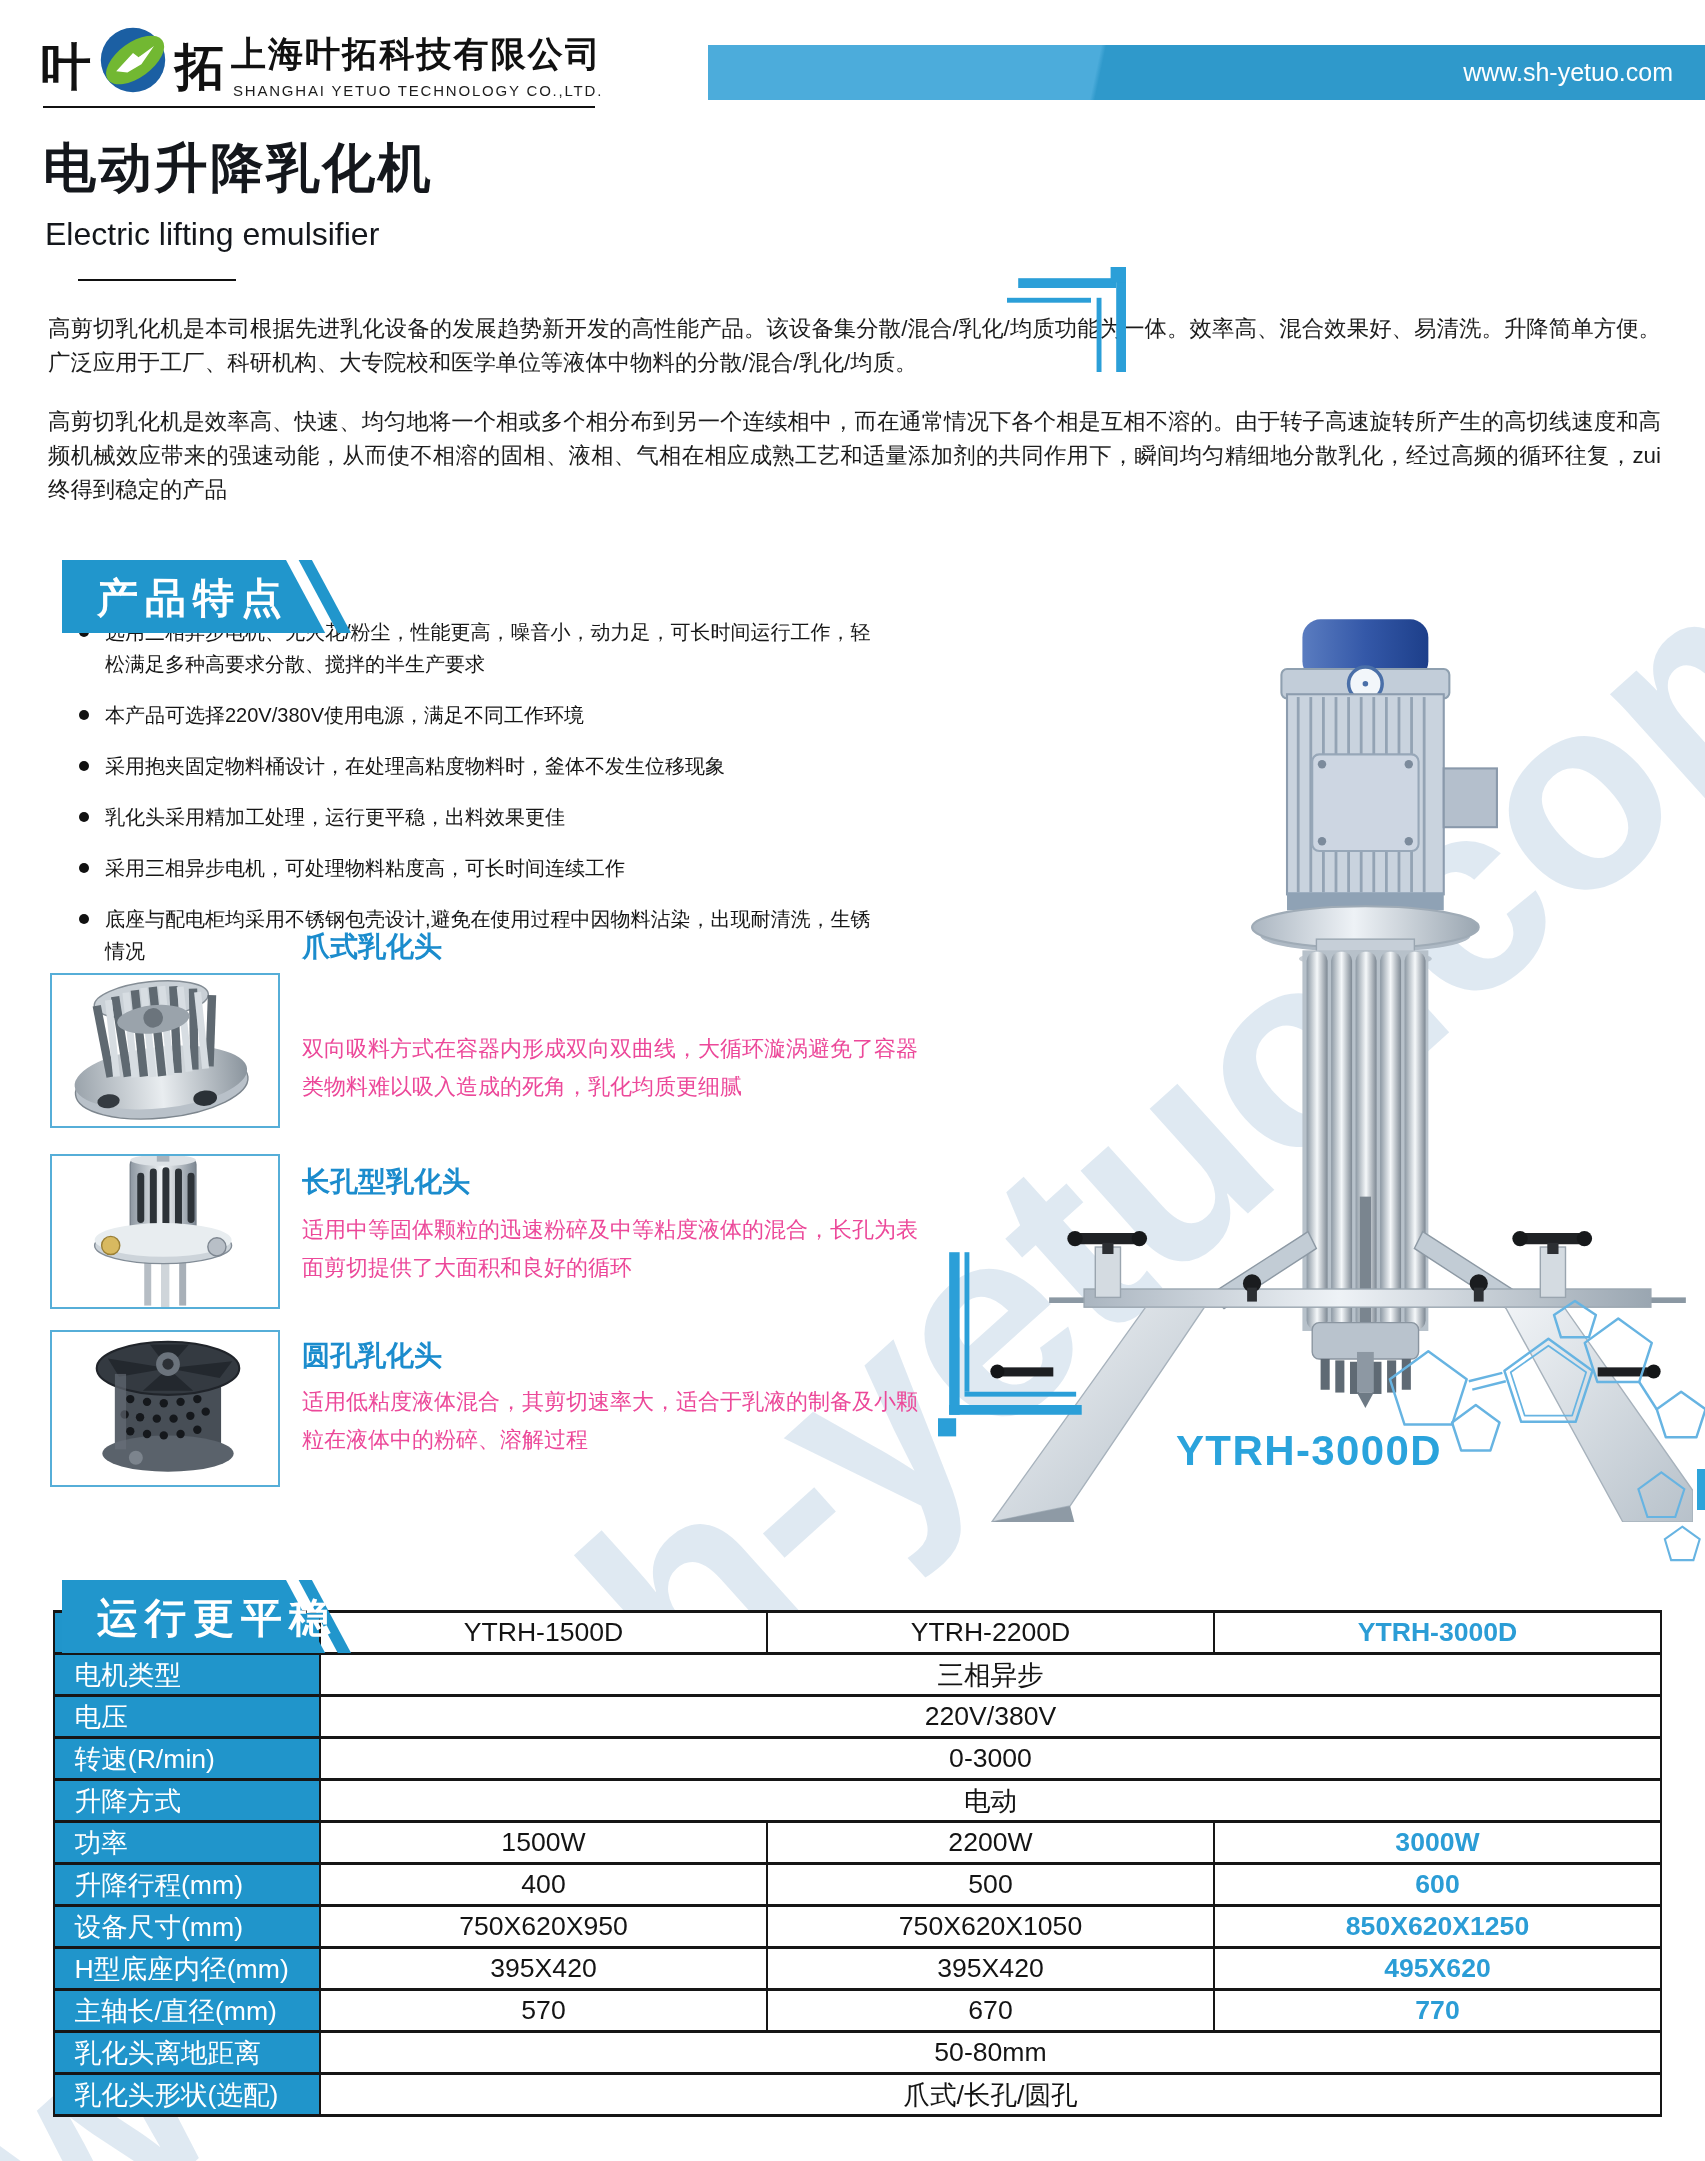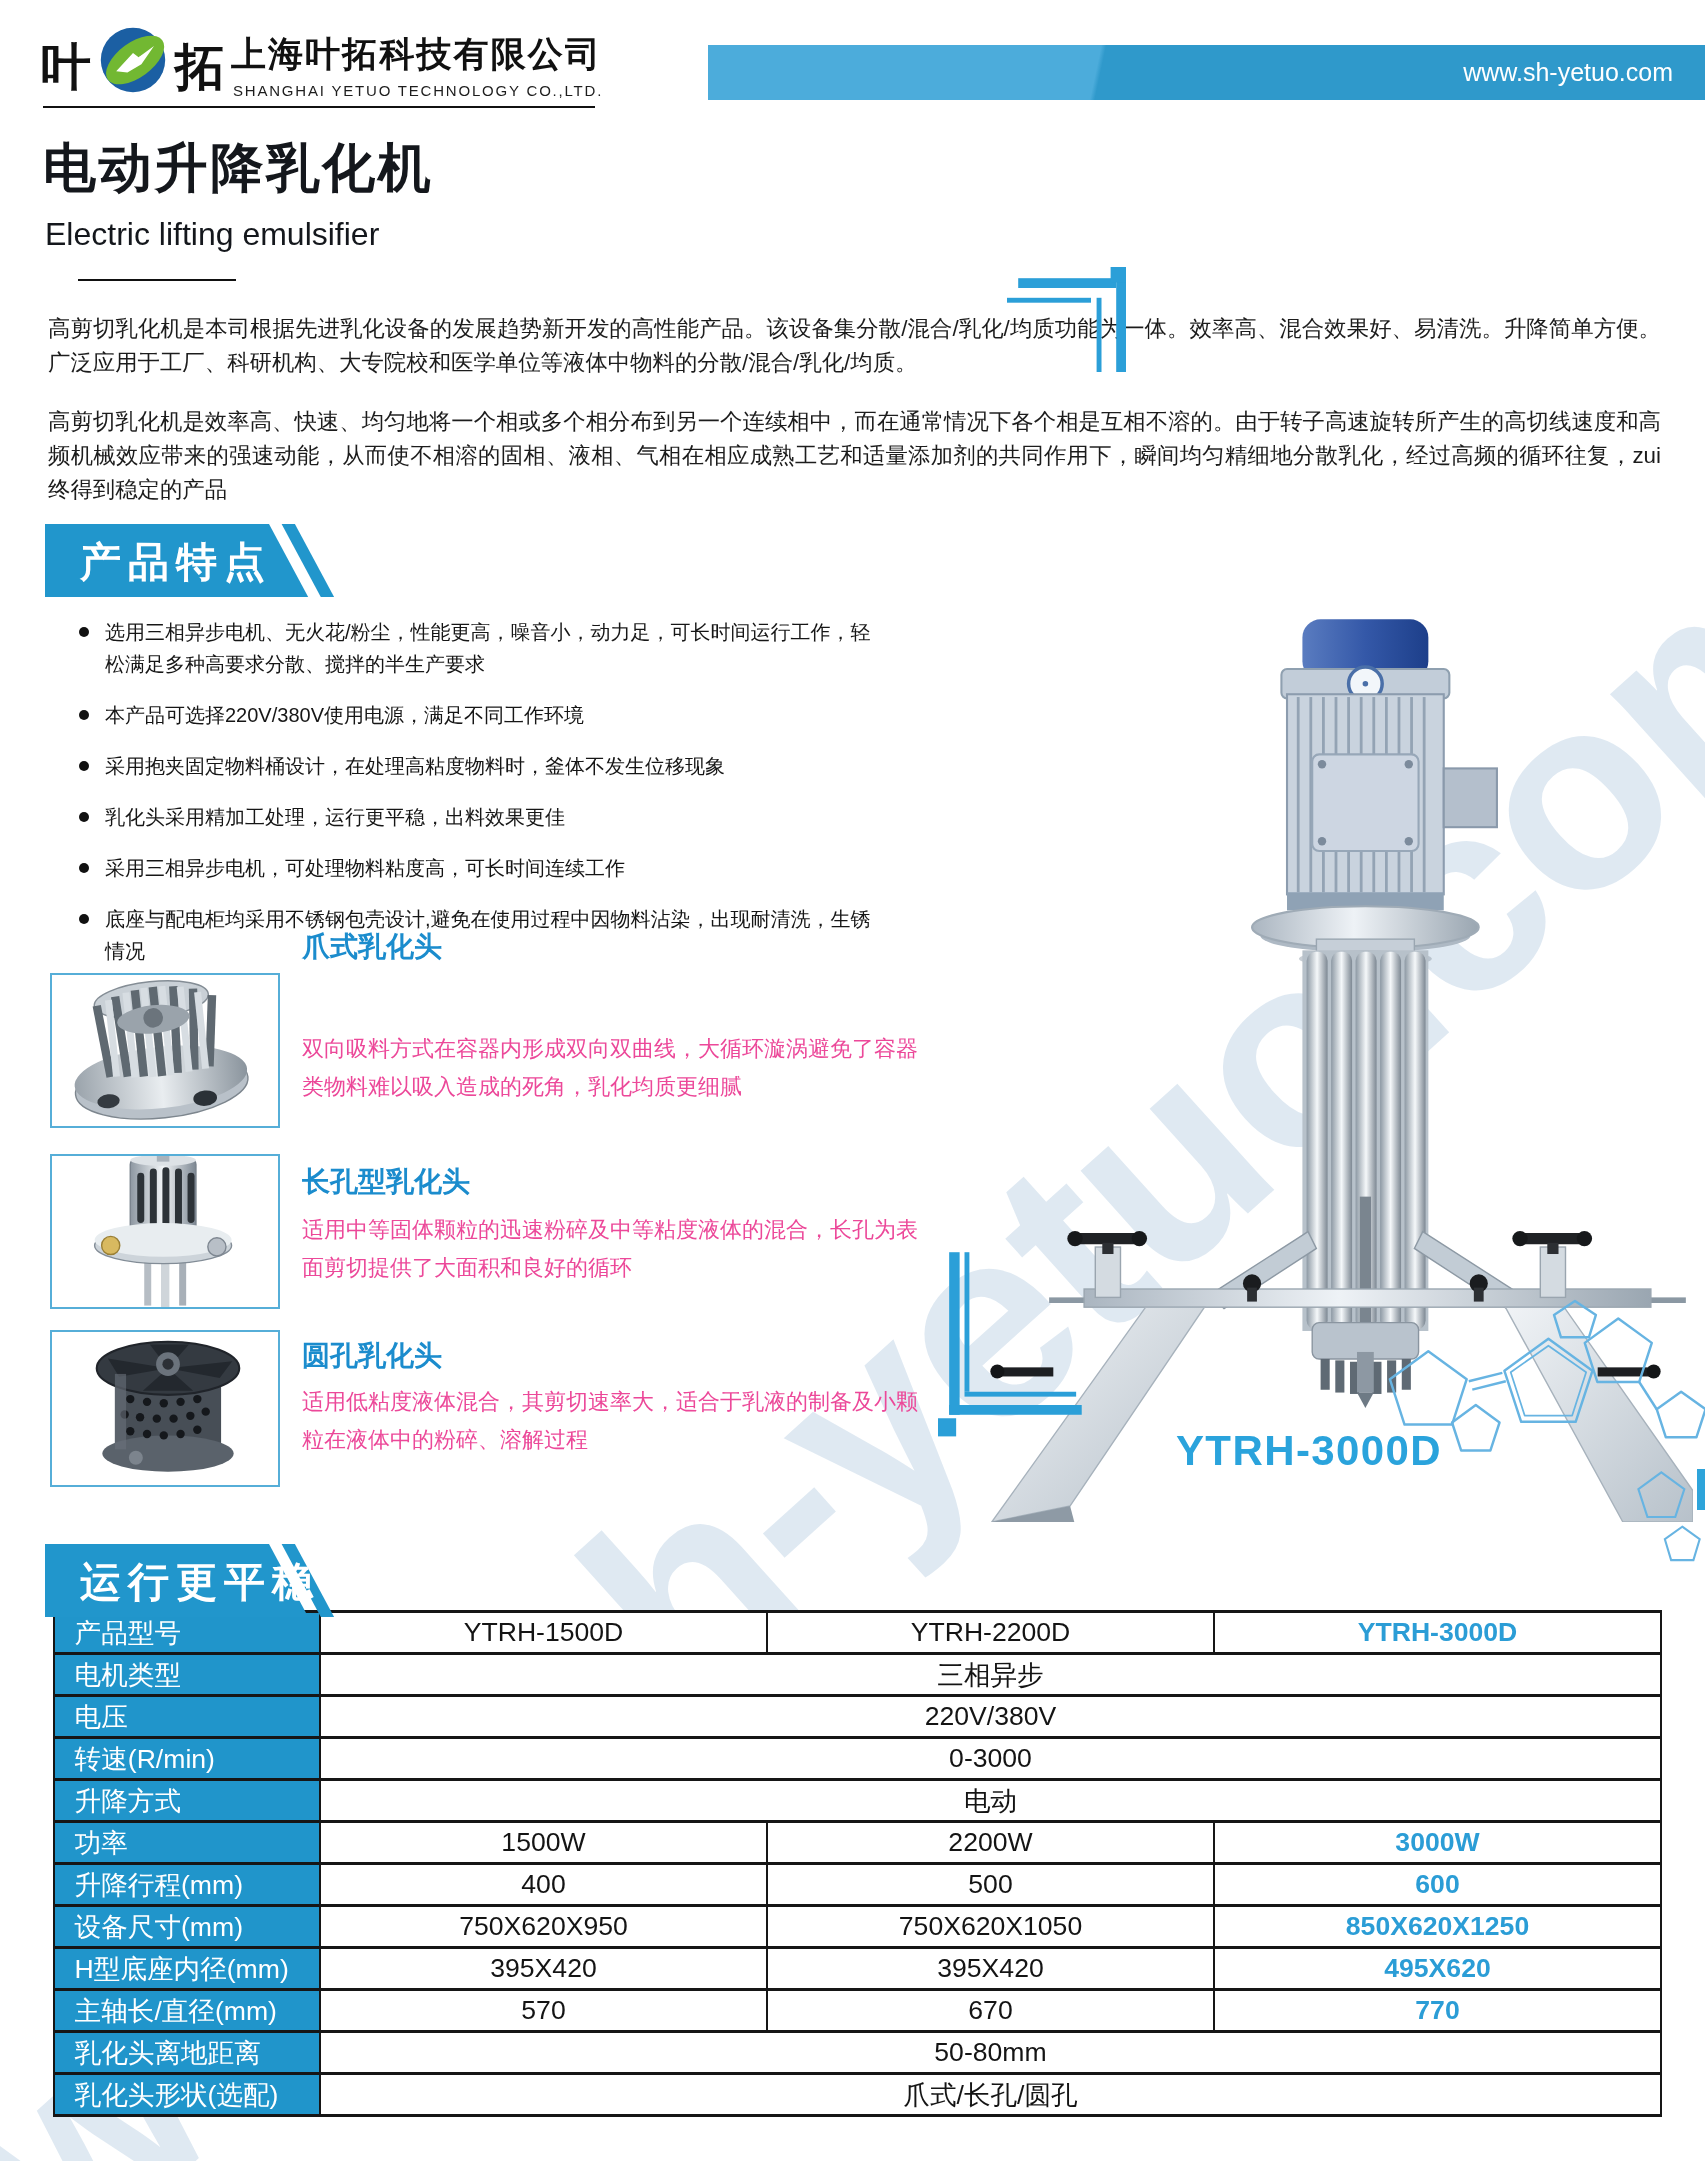--- a/index.html
+++ b/index.html
@@ -28,21 +28,21 @@
   
   .title-cn { position:absolute; left:43px; top:133px; font-size:53px; font-weight:bold; color:#14171c; letter-spacing:2.8px; z-index:2; }
   .title-en { position:absolute; left:45px; top:216px; font-size:32px; color:#14171c; z-index:2; }
   .title-rule { position:absolute; left:78px; top:279px; width:158px; height:2.1px; background:#111; z-index:2; }
 
   .para { position:absolute; left:48px; width:1613px; font-size:22.4px; line-height:34px; color:#1c1c1c; z-index:2; text-align:justify; }
   .para1 { top:312px; }
   .para2 { top:405px; }
 
   
-  .sec-banner { position:absolute; left:45px; width:308px; height:67px; z-index:3; }
+  .sec-banner { position:absolute; left:62px; width:308px; height:67px; z-index:3;margin-top:36px; }
   .sec-banner .txt { position:absolute; left:35px; top:0; height:73px; line-height:76px; color:#fff; font-size:41px; font-weight:bold; letter-spacing:7px; }
 
   
   .features { position:absolute; left:73px; top:616px; width:805px; z-index:2; list-style:none; margin:0; padding:0; }
   .features li { position:relative; padding-left:32px; margin-bottom:19px; font-size:20px; line-height:32px; color:#161616; }
   .features li::before { content:""; position:absolute; left:5.6px; top:10.5px; width:10.5px; height:10.5px; border-radius:50%; background:#111; }
 
   
   .head-box { position:absolute; left:50px; width:230px; height:155px; box-sizing:border-box; border:2.1px solid #56aed8; background:#fff; z-index:2; }
   .head-title { position:absolute; left:302px; font-size:28px; font-weight:bold; color:#1b8ccd; z-index:2; }

